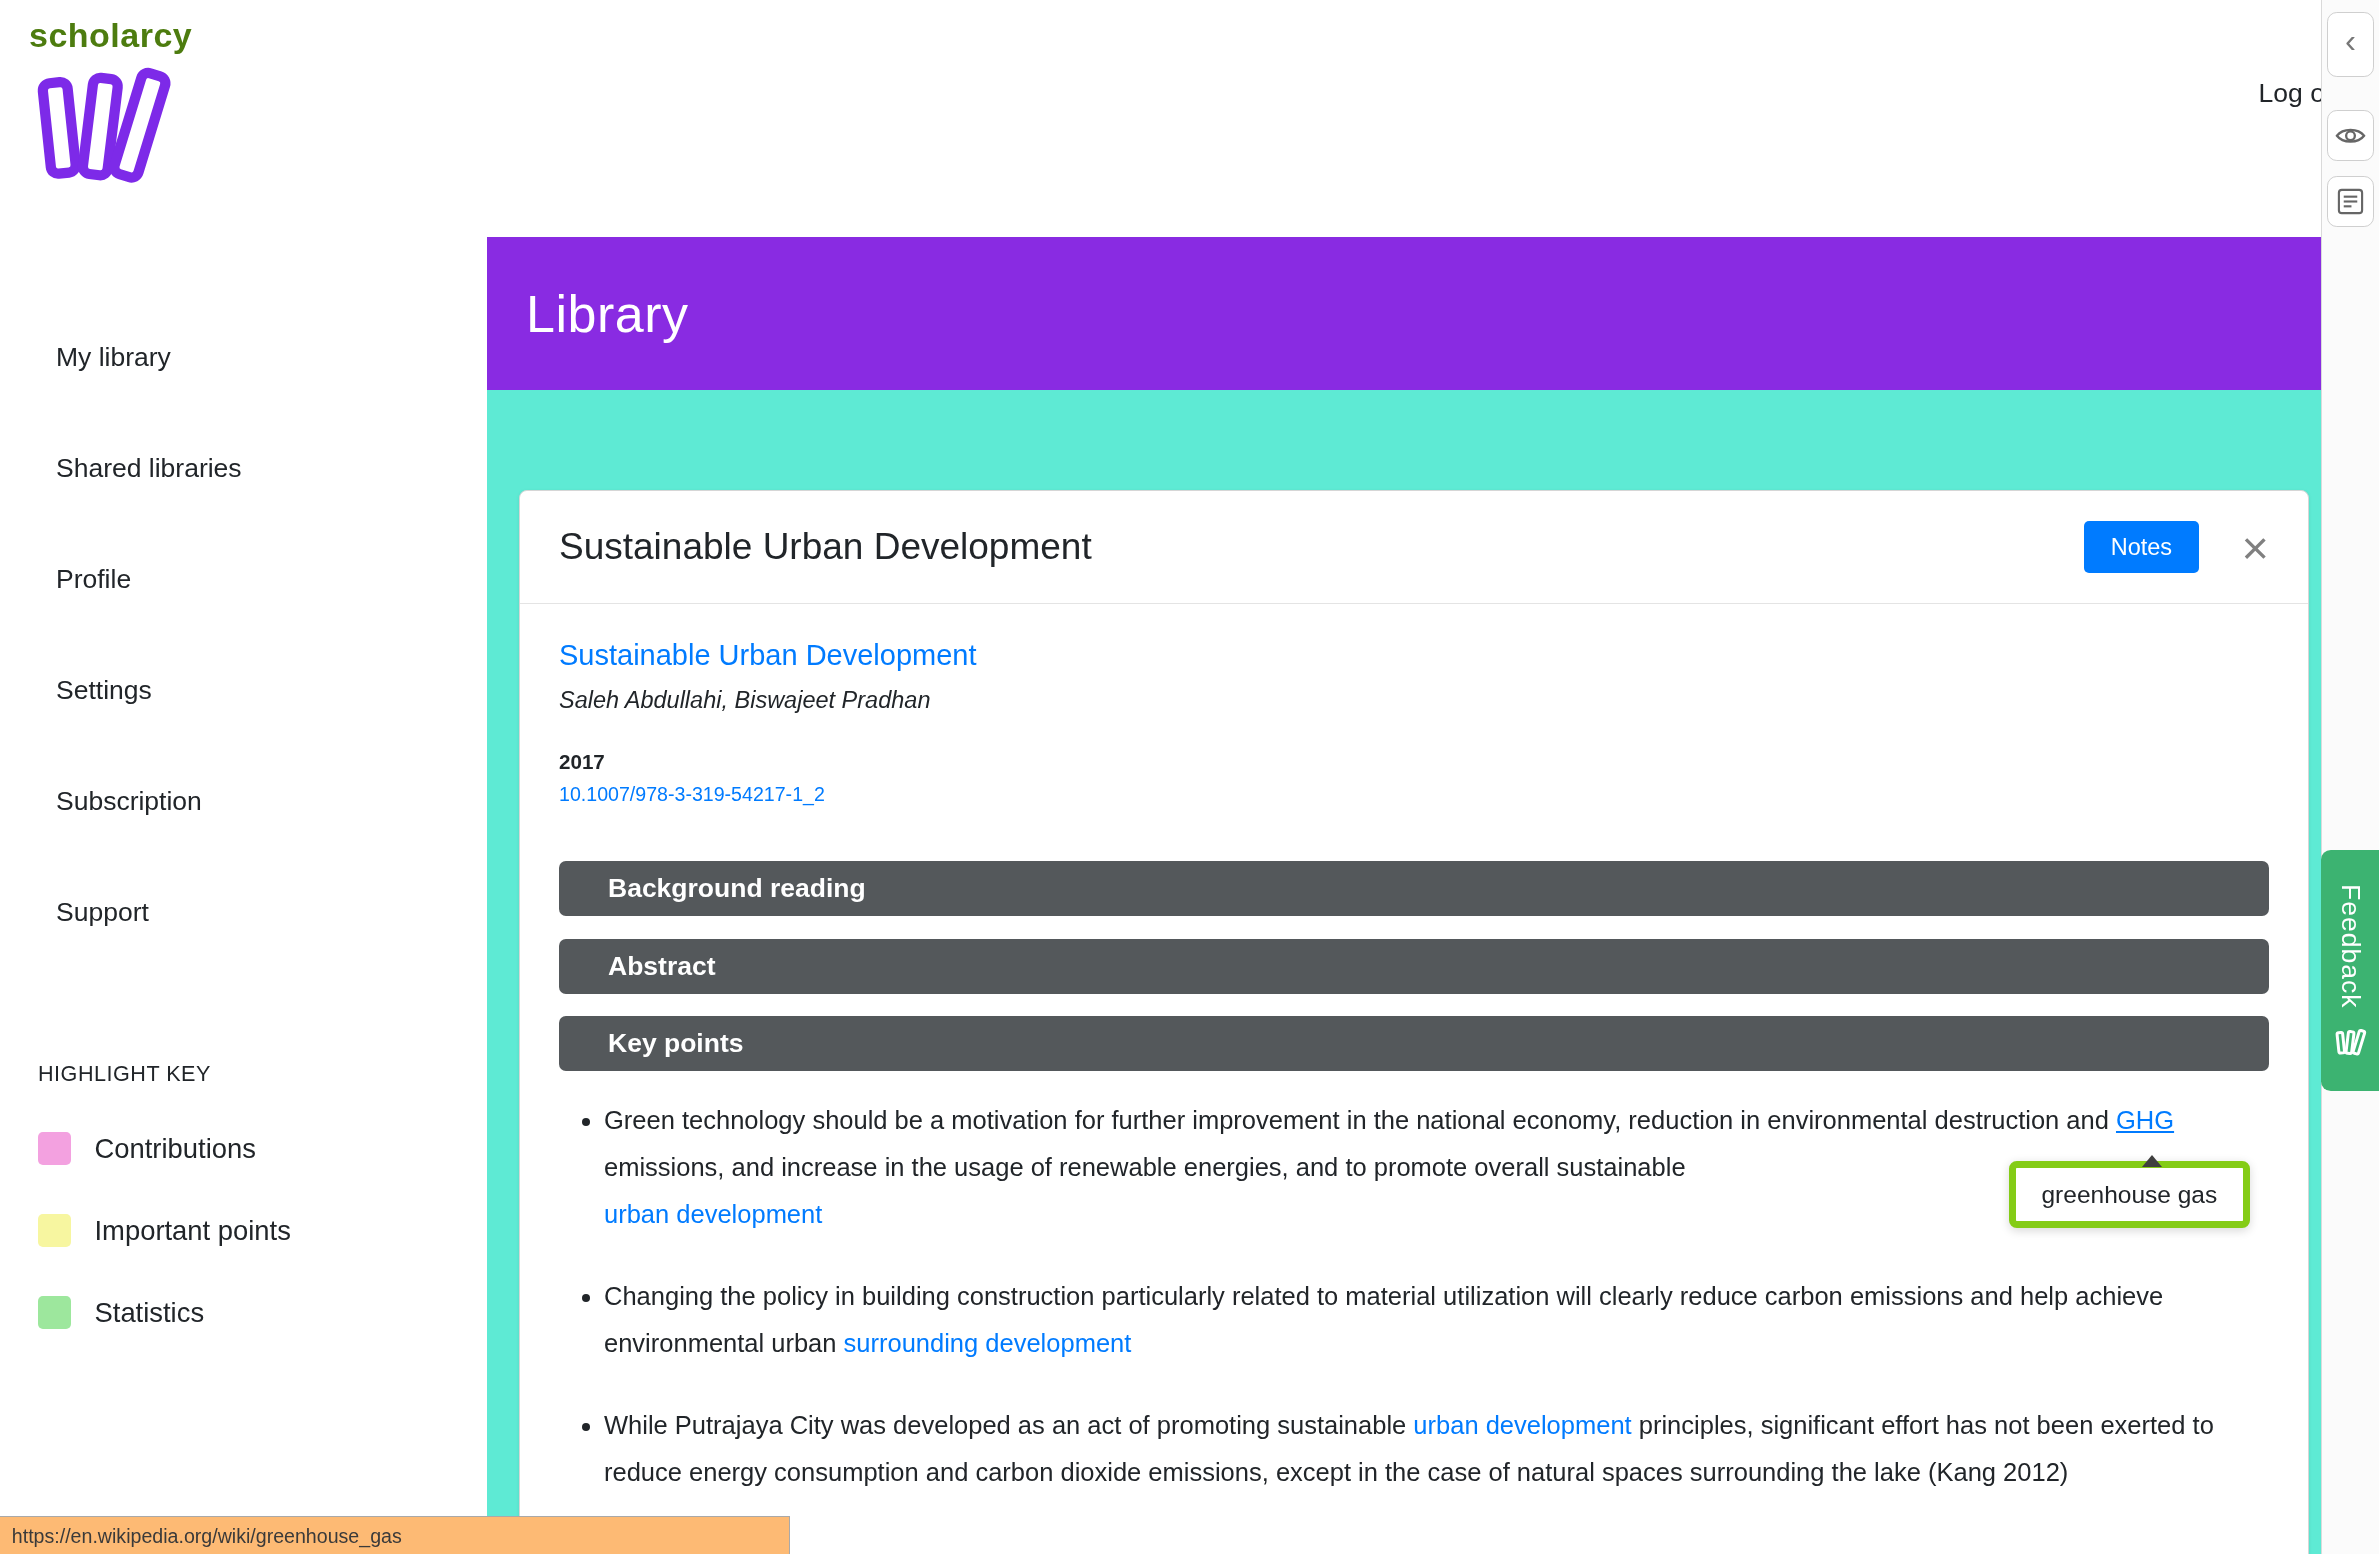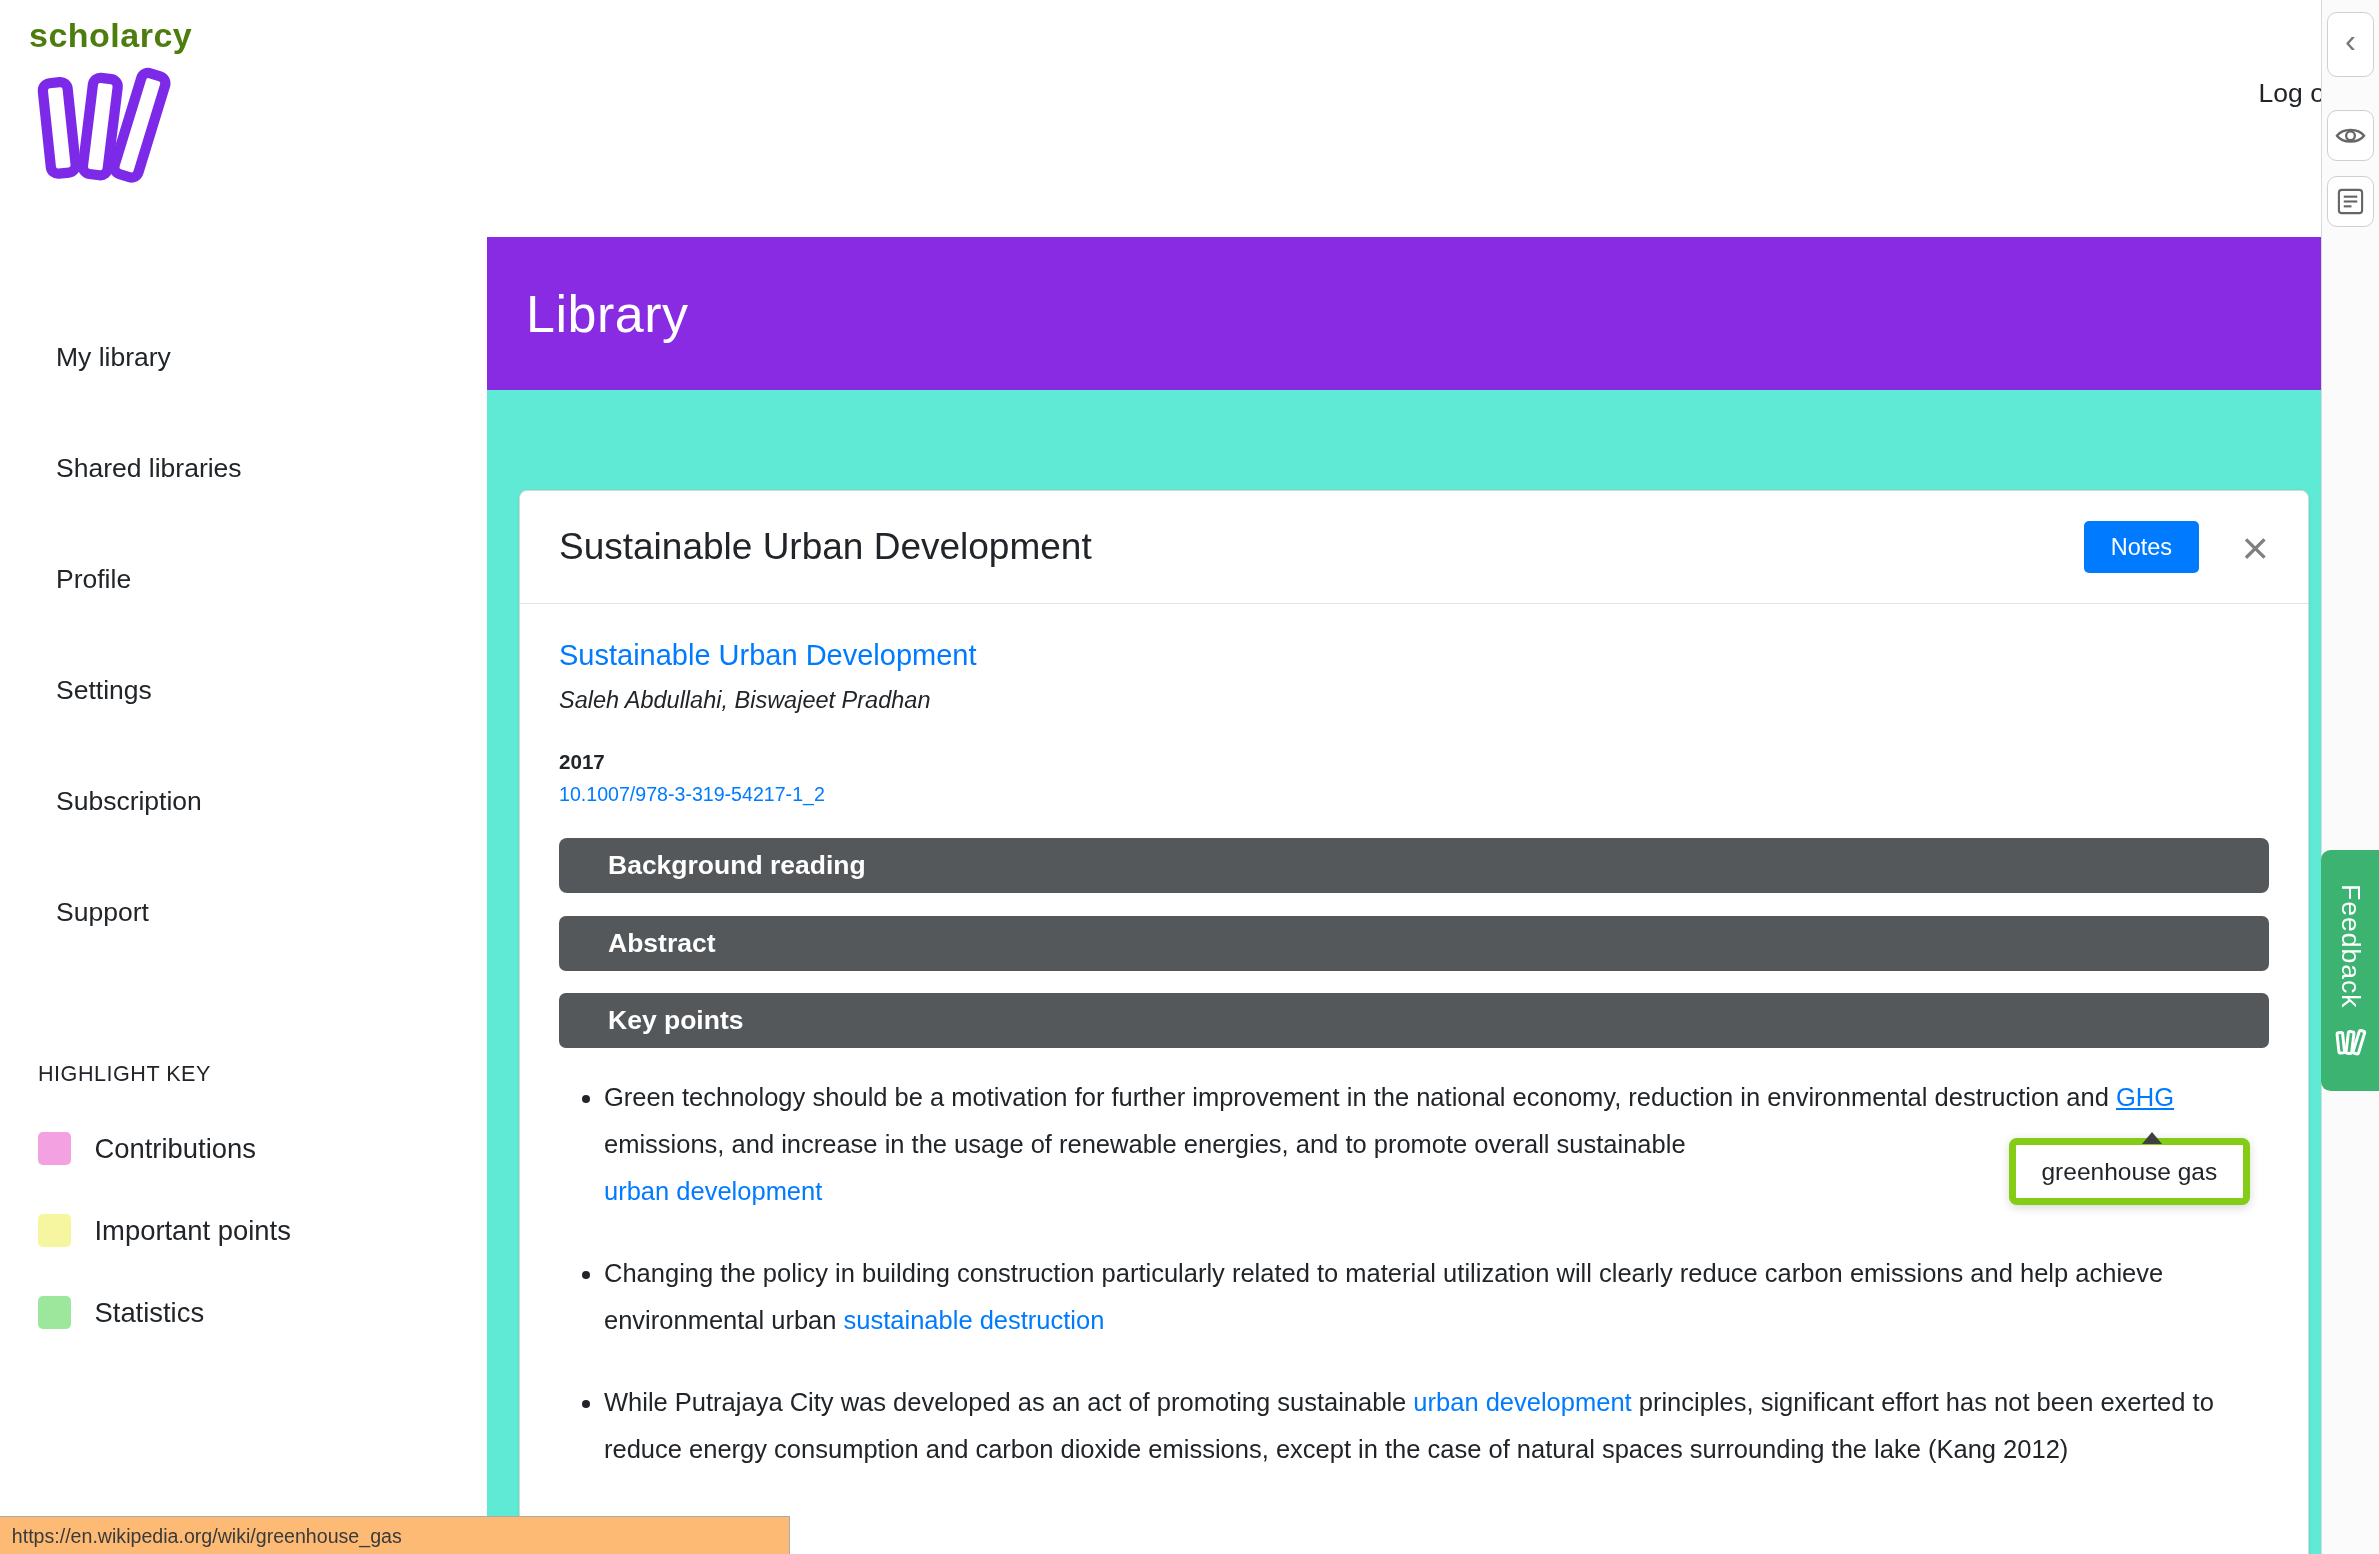--- a/index.html
+++ b/index.html
@@ -44,21 +44,21 @@
   .close-x { margin-left:43px; font-size:47px; color:#808080; font-weight:300; line-height:1; cursor:pointer; }
 
   .card-body { padding:35px 39px; }
   .doc-link { display:block; font-size:29px; font-weight:500; color:#007bff; text-decoration:none; cursor:pointer; }
   .authors { font-style:italic; font-size:23.5px; line-height:29px; margin-top:13.7px; }
   .year { font-size:20.6px; font-weight:700; line-height:23.5px; margin-top:35px; }
   .doi { display:block; font-size:19.6px; color:#007bff; line-height:23.5px; margin-top:9.8px; text-decoration:none; cursor:pointer; }
 
   .section-bar { height:55px; background:#54585b; border-radius:6.9px; color:#fff; font-size:26.5px; font-weight:700;
                  display:flex; align-items:center; padding-left:49px; margin-top:22.5px; cursor:pointer; }
-  .section-bar.first { margin-top:32px;border-radius:8px; }
+  .section-bar.first { margin-top:55px; }
 
   .key-points { margin:25.5px 0 0 0; padding-left:45px; list-style:disc; }
   .key-points li { font-size:25.5px; line-height:47px; margin-bottom:35px; max-width:1666px; }
   .tlink { color:#007bff; cursor:pointer; }
   .ghg { position:relative; text-decoration:underline; }
 
   .tooltip { position:absolute; left:-107px; top:55px; background:#fff; border:7px solid #84cc16; border-radius:7.8px;
              padding:9.8px 25.5px; font-size:24.5px; line-height:33px; color:#212529; white-space:nowrap;
              box-shadow:0 2.9px 9.8px rgba(0,0,0,.15); z-index:6; font-style:normal; }
   .tooltip-arrow { position:absolute; top:-12.7px; left:126px; width:0; height:0;
@@ -150,21 +150,21 @@
         <div class="section-bar">
           <span>Abstract</span>
         </div>
         <div class="section-bar">
           <span>Key points</span>
         </div>
 
         <ul class="key-points">
           <li><span>Green technology should be a motivation for further improvement in the national economy, reduction in environmental destruction and </span><span class="tlink ghg"><span>GHG</span><span class="tooltip"><span class="tooltip-arrow"></span><span>greenhouse gas</span></span></span><span> emissions, and increase in the usage of renewable energies, and to promote overall sustainable </span><br><span class="tlink">urban development</span></li>
 
-          <li><span>Changing the policy in building construction particularly related to material utilization will clearly reduce carbon emissions and help achieve environmental urban </span><span class="tlink">sustainable destruction</span></li>
+          <li><span>Changing the policy in building construction particularly related to material utilization will clearly reduce carbon emissions and help achieve environmental urban </span><span class="tlink">surrounding development</span></li>
 
           <li><span>While Putrajaya City was developed as an act of promoting sustainable </span><span class="tlink">urban development</span><span> principles, significant effort has not been exerted to reduce energy consumption and carbon dioxide emissions, except in the case of natural spaces surrounding the lake (Kang 2012)</span></li>
         </ul>
       </div>
     </section>
   </div>
 </main>
 
 <div class="right-rail">
   <button class="rail-btn collapse">

